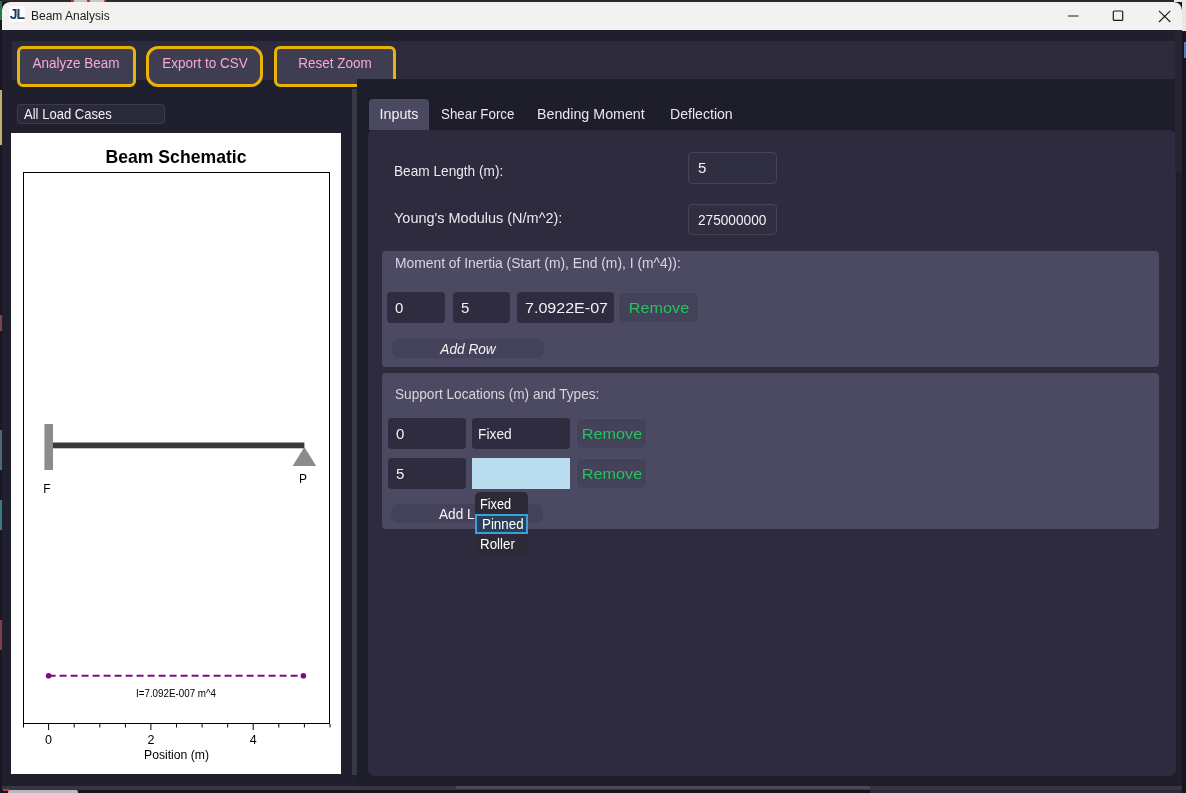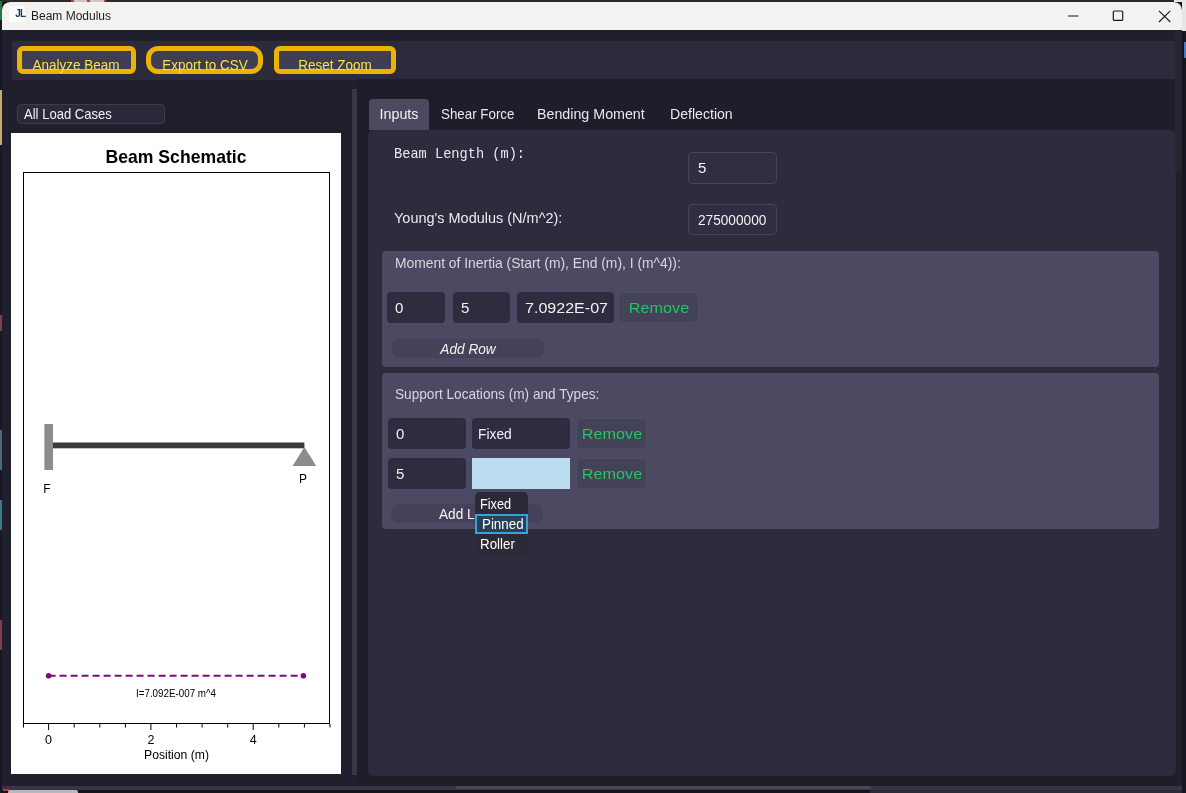--- a/index.html
+++ b/index.html
@@ -4,29 +4,29 @@
 <style>
   * { margin:0; padding:0; box-sizing:border-box; }
   html,body { width:1186px; height:793px; overflow:hidden; background:#16151e;
     font-family:"Liberation Sans", sans-serif; }
   .abs { position:absolute; }
   #win { position:absolute; left:2px; top:2px; width:1180px; height:786px;
     background:#201f2e; border-radius:8px 8px 0 0; overflow:hidden; }
   #titlebar { position:absolute; left:0; top:0; width:100%; height:28px;
     background:#f3f2f1; border-radius:8px 8px 0 0; }
   #appicon { position:absolute; left:7px; top:4px; width:16px; height:16px;
-    background:#fdfdfd; color:#1b3a5c; font-weight:bold; font-size:10px;
-    text-align:right; line-height:16px; letter-spacing:-1px;}
+    background:#fdfdfd; color:#1b3a5c; font-weight:bold; font-size:14px;
+    text-align:center; line-height:16px; letter-spacing:-1px;}
   #apptitle { position:absolute; left:29px; top:0; height:28px; line-height:28px;
     font-size:12px; color:#1d1d1d; }
   .ctl { position:absolute; top:0; width:44px; height:28px; }
   #toolbar { position:absolute; left:10px; top:39px; width:1163px; height:39px;
     background:#2c2a3b; }
-  .tbtn { position:absolute; top:44px; height:28px; background:#3e3d52;
-    border:5px solid #eab308; border-radius:6px; color:#fde047;
+  .tbtn { position:absolute; top:44px; height:41px; background:#3e3d52;
+    border:3px solid #eab308; border-radius:6px; color:#f9a8d4;
     font-size:15.5px; text-align:center; line-height:27px; }
   #combo-all { position:absolute; left:14.5px; top:102px; width:148px; height:20px;
     background:#2a2939; border:1px solid #3d3c4c; border-radius:4px;
     color:#f2f1f5; font-size:15px; line-height:18px; padding-left:6px; }
   #plotpanel { position:absolute; left:9px; top:131px; width:330px; height:641px;
     background:#ffffff; }
   #splitter { position:absolute; left:350px; top:87px; width:5px; height:686px;
     background:#393848; }
   #rightbg { position:absolute; left:355px; top:77px; width:820px; height:709px;
     background:#1e1d2a; }
@@ -93,21 +93,21 @@
   <div id="combo-all"><span class="sx" style="transform:scaleX(0.87);">All Load Cases</span></div>
 
   <div id="tab-inputs">
       <span class="sxc" style="transform:translateX(-50%) scaleX(0.95);">Inputs</span>
     </div>
   <div class="tablbl" style="left:439px;"><span class="sx" style="transform:scaleX(0.89);">Shear Force</span></div>
   <div class="tablbl" style="left:535px;"><span class="sx" style="transform:scaleX(0.95);">Bending Moment</span></div>
   <div class="tablbl" style="left:668px;"><span class="sx" style="transform:scaleX(0.94);">Deflection</span></div>
 
   <div id="panel">
-    <div class="flabel" style="left:25.5px;top:16px;font-family:Liberation Mono, monospace;"><span class="sx">Beam Length (m):</span></div>
+    <div class="flabel" style="left:25.5px;top:32px;"><span class="sx">Beam Length (m):</span></div>
     <div class="tbox" style="left:320px;top:22px;width:89px;height:32px;line-height:30px;">5</div>
     <div class="flabel" style="left:25.5px;top:79px;"><span class="sx" style="transform:scaleX(0.965);">Young's Modulus (N/m^2):</span></div>
     <div class="tbox" style="left:320px;top:74px;width:89px;height:31px;line-height:29px;"><span class="sx">275000000</span></div>
 
     <div class="grp" style="top:121px;height:116px;">
       <div class="glabel" style="top:4px;"><span class="sx" style="transform:scaleX(0.955);">Moment of Inertia (Start (m), End (m), I (m^4)):</span></div>
       <div class="ginput" style="left:5px;top:41px;width:58px;line-height:31px;">0</div>
       <div class="ginput" style="left:71px;top:41px;width:57px;line-height:31px;">5</div>
       <div class="ginput" style="left:135px;top:41px;width:97px;line-height:31px;"><span class="sx" style="transform:scaleX(1.07);">7.0922E-07</span></div>
       <div class="gbtn" style="left:236px;top:41px;width:81px;line-height:29px;">
@@ -176,21 +176,21 @@
       </g>
       <text x="37.6" y="611" text-anchor="middle" font-size="12.5" fill="#000">0</text>
       <text x="139.9" y="611" text-anchor="middle" font-size="12.5" fill="#000">2</text>
       <text x="242.2" y="611" text-anchor="middle" font-size="12.5" fill="#000">4</text>
       <text x="165.5" y="626" text-anchor="middle" font-size="13" fill="#000" textLength="65" lengthAdjust="spacingAndGlyphs">Position (m)</text>
     </svg>
   </div>
 
   <div id="titlebar">
     <div id="appicon">JL</div>
-    <div id="apptitle">Beam Modulus</div>
+    <div id="apptitle">Beam Analysis</div>
     <svg class="ctl" style="left:1048px;" viewBox="0 0 44 28">
         <line x1="18" y1="14" x2="28.5" y2="14" stroke="#1a1a1a" stroke-width="1.1"></line>
       </svg>
     <svg class="ctl" style="left:1094px;" viewBox="0 0 44 28">
         <rect x="17.3" y="9" width="9.4" height="9.4" fill="none" stroke="#1a1a1a" stroke-width="1.2" rx="1"></rect>
       </svg>
     <svg class="ctl" style="left:1140px;" viewBox="0 0 44 28">
         <path d="M17 8.8 L28.3 20 M28.3 8.8 L17 20" stroke="#1a1a1a" stroke-width="1.1" fill="none"></path>
       </svg>
   </div>

